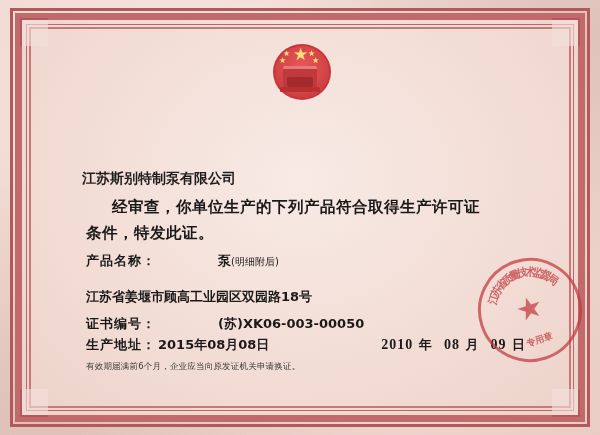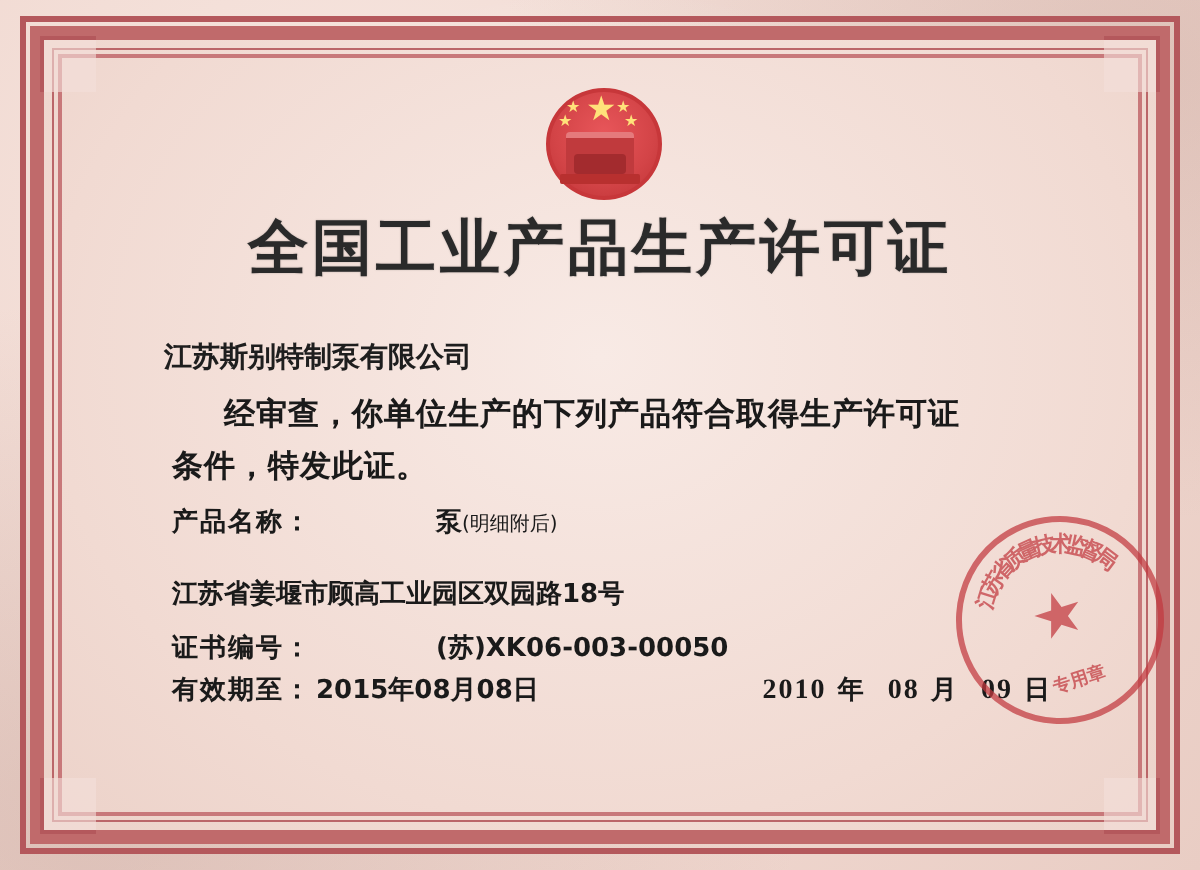--- a/index.html
+++ b/index.html
@@ -372,21 +372,20 @@
         <div class="gate"></div>
         <div class="base"></div>
         <div class="star big">★</div>
         <div class="star s1">★</div>
         <div class="star s2">★</div>
         <div class="star s3">★</div>
         <div class="star s4">★</div>
       </div>
     </div>
 
-    <div class="title">全国工业产品生产许可证</div>
 
     <div class="company">江苏斯别特制泵有限公司</div>
 
     <div class="statement">
       <span class="indent">经审查，你单位生产的下列产品符合取得生产许可证</span>
       <span>条件，特发此证。</span>
     </div>
 
     <div class="fields">
       <div class="field-row">
@@ -398,32 +397,33 @@
       <div class="field-row">
         <span class="field-value">江苏省姜堰市顾高工业园区双园路18号</span>
       </div>
       <div class="field-row">
         <span class="field-label">证书编号：</span>
         <span class="field-value">(苏)XK06-003-00050</span>
       </div>
     </div>
 
     <div class="date-line">
-      <span class="valid-label">有效期至：</span>
+      <span class="valid-label">生产地址：</span>
       <span class="valid-value">2015年08月08日</span>
       <span class="issue-date">
         <span class="num">2010</span>
         <span>年</span>
         &nbsp;<span class="num">08</span>
         <span>月</span>
         &nbsp;<span class="num">09</span>
         <span>日</span>
       </span>
     </div>
 
+    <div class="footnote">有效期届满前6个月，企业应当向原发证机关申请换证。</div>
   </div>
 
   <div class="seal">
     <div class="seal-ring"></div>
     <div class="seal-star">★</div>
     <div class="seal-text" id="seal-arc">
         <span style="transform: rotate(-55deg) translate(0px, -38px) translate(-50%, -50%);">江</span>
         <span style="transform: rotate(-42.7778deg) translate(0px, -38px) translate(-50%, -50%);">苏</span>
         <span style="transform: rotate(-30.5556deg) translate(0px, -38px) translate(-50%, -50%);">省</span>
         <span style="transform: rotate(-18.3333deg) translate(0px, -38px) translate(-50%, -50%);">质</span>

